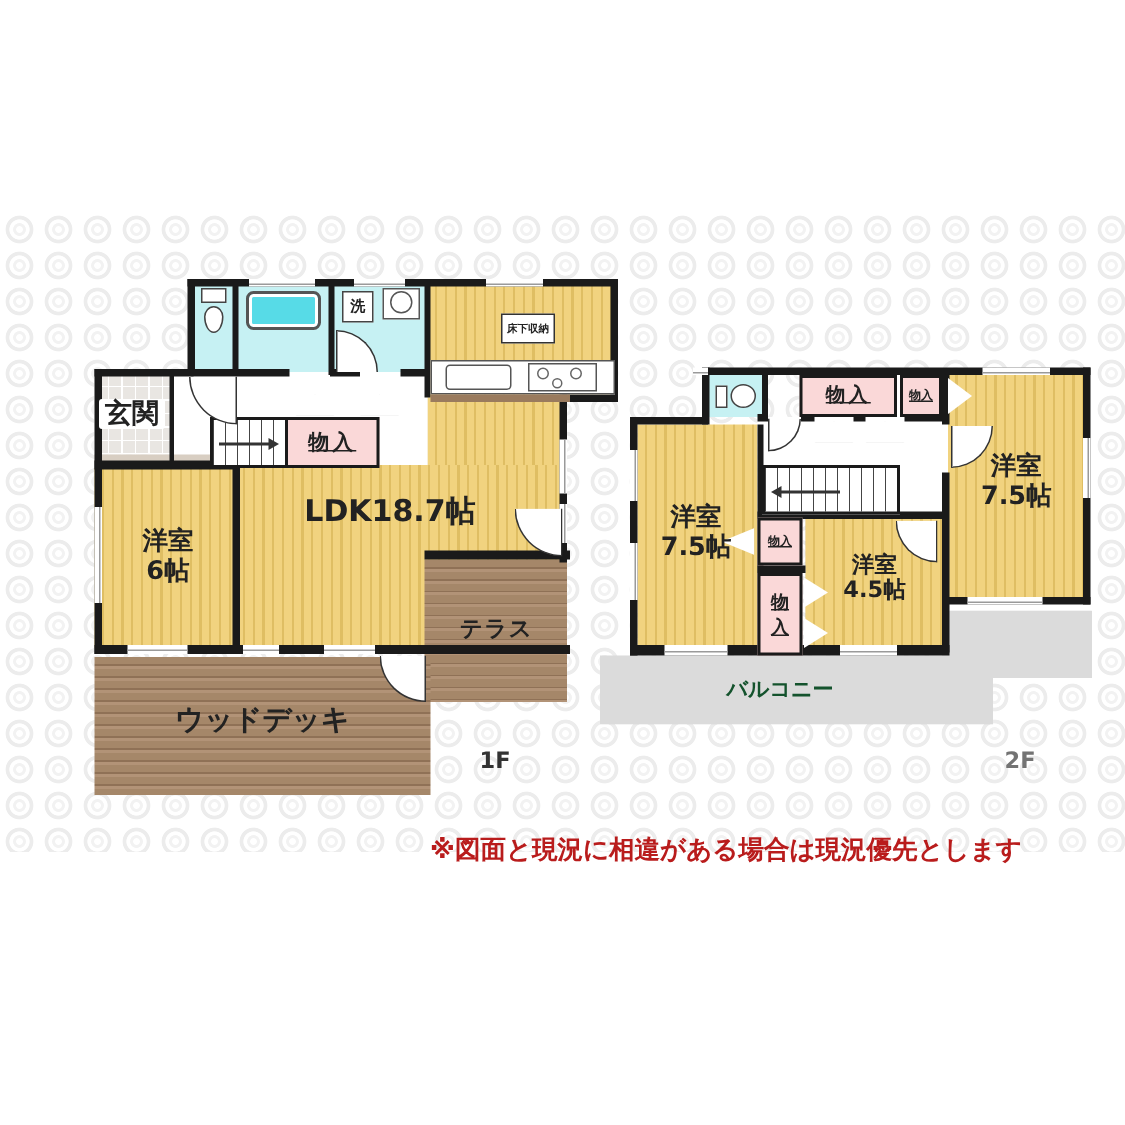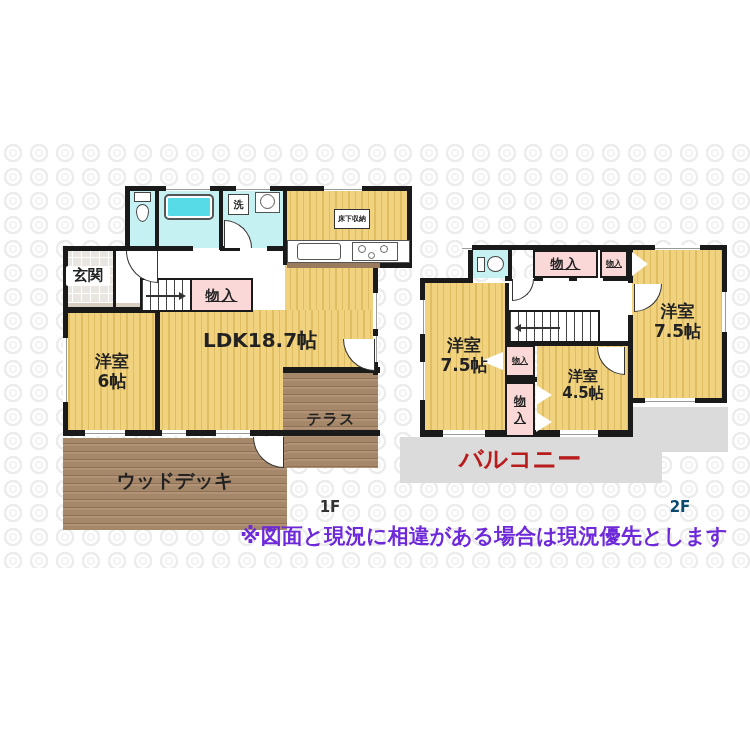--- a/index.html
+++ b/index.html
@@ -102,39 +102,39 @@
   <span class="r" style="left:27px;top:2px;width:8px;height:8px;border:1.5px solid #666;border-radius:50%;"></span>
   <span class="r" style="left:15px;top:9px;width:7px;height:7px;border:1.5px solid #666;border-radius:50%;"></span>
 </div>
 <div class="r lbl" style="left:334px;top:209px;width:36px;height:20px;background:#fff;border:1px solid #333;font-size:7px;">床下収納</div>
 
 <div class="r stairs" style="left:140px;top:278px;width:52px;height:34px;">
   <span class="r aline" style="left:4px;top:15px;width:34px;"></span>
   <span class="r ahead-r" style="left:37px;top:12px;"></span>
 </div>
 <div class="r pink lbl" style="left:190px;top:278px;width:63px;height:34px;font-size:14px;letter-spacing:2px;">物入</div>
-<div class="r lbl" style="left:66px;top:266px;width:44px;height:20px;background:#fff;border-radius:2px;font-size:15px;">玄関</div>
+<div class="r lbl" style="left:66px;top:266px;width:44px;height:20px;background:#fff;border-radius:2px;font-size:18px;">玄関</div>
 
 <div class="r arc" style="left:126px;top:251px;width:32px;height:32px;border-left:1.5px solid #333;border-bottom:1.5px solid #333;border-right:1.5px solid #333;border-radius:0 0 0 100%;"></div>
 <div class="r arc" style="left:224px;top:220px;width:28px;height:28px;border-top:1.5px solid #333;border-right:1.5px solid #333;border-left:1.5px solid #333;border-radius:0 100% 0 0;"></div>
 <div class="r arc" style="left:253px;top:437px;width:31px;height:31px;border-left:1.5px solid #333;border-bottom:1.5px solid #333;border-right:1.5px solid #333;border-radius:0 0 0 100%;"></div>
 <div class="r arc" style="left:343px;top:339px;width:32px;height:32px;border-left:1.5px solid #333;border-bottom:1.5px solid #333;border-right:1.5px solid #333;border-radius:0 0 0 100%;"></div>
 <div class="r tri" style="left:197px;top:263px;width:26px;height:14px;clip-path:polygon(0 100%,50% 0,100% 100%);"></div>
 <div class="r tri" style="left:240px;top:263px;width:26px;height:14px;clip-path:polygon(0 100%,50% 0,100% 100%);"></div>
 
 <div class="r lbl" style="left:185px;top:327px;width:150px;height:26px;font-size:20px;">LDK18.7帖</div>
 <div class="r" style="left:72px;top:352px;width:80px;height:44px;">
   <div class="lbl" style="font-size:17px;">洋室</div>
   <div class="lbl" style="font-size:17px;">6帖</div>
 </div>
 <div class="r lbl" style="left:300px;top:409px;width:62px;height:22px;font-size:15px;letter-spacing:1px;">テラス</div>
 <div class="r lbl" style="left:105px;top:469px;width:140px;height:24px;font-size:19px;">ウッドデッキ</div>
 
 <div class="r balcony" style="left:400px;top:407px;width:328px;height:76px;"></div>
-<div class="r lbl" style="left:455px;top:448px;width:130px;height:24px;font-size:24px;color:#b91c1c;">バルコニー</div>
+<div class="r lbl" style="left:455px;top:448px;width:130px;height:24px;font-size:14px;color:#14532d;">バルコニー</div>
 
 <div class="r cyan" style="left:472px;top:250px;width:40px;height:28px;"></div>
 <div class="r yellow" style="left:632px;top:250px;width:90px;height:150px;"></div>
 <div class="r yellow" style="left:425px;top:283px;width:80px;height:147px;"></div>
 <div class="r" style="left:505px;top:278px;width:127px;height:67px;background:#fff;"></div>
 <div class="r yellow" style="left:537px;top:345px;width:91px;height:85px;"></div>
 
 <div class="r wall" style="left:468px;top:245px;width:259px;height:5px;"></div>
 <div class="r wall" style="left:420px;top:278px;width:52px;height:5px;"></div>
 <div class="r wall" style="left:468px;top:245px;width:5px;height:38px;"></div>
@@ -191,14 +191,14 @@
 <div class="r" style="left:538px;top:368px;width:90px;height:40px;">
   <div class="lbl" style="font-size:15px;">洋室</div>
   <div class="lbl" style="font-size:15px;">4.5帖</div>
 </div>
 <div class="r" style="left:635px;top:302px;width:85px;height:44px;">
   <div class="lbl" style="font-size:17px;">洋室</div>
   <div class="lbl" style="font-size:17px;">7.5帖</div>
 </div>
 
 <div class="r lbl" style="left:310px;top:499px;width:40px;height:18px;font-size:15px;color:#333;">1F</div>
-<div class="r lbl" style="left:660px;top:499px;width:40px;height:18px;font-size:15px;color:#0c4a6e;">2F</div>
-<div class="r lbl" style="left:234px;top:524px;width:500px;height:24px;font-size:21px;color:#6d28d9;">※図面と現況に相違がある場合は現況優先とします</div>
+<div class="r lbl" style="left:660px;top:499px;width:40px;height:18px;font-size:15px;color:#737373;">2F</div>
+<div class="r lbl" style="left:234px;top:556px;width:500px;height:24px;font-size:17px;color:#b91c1c;">※図面と現況に相違がある場合は現況優先とします</div>
 
 </body></html>

